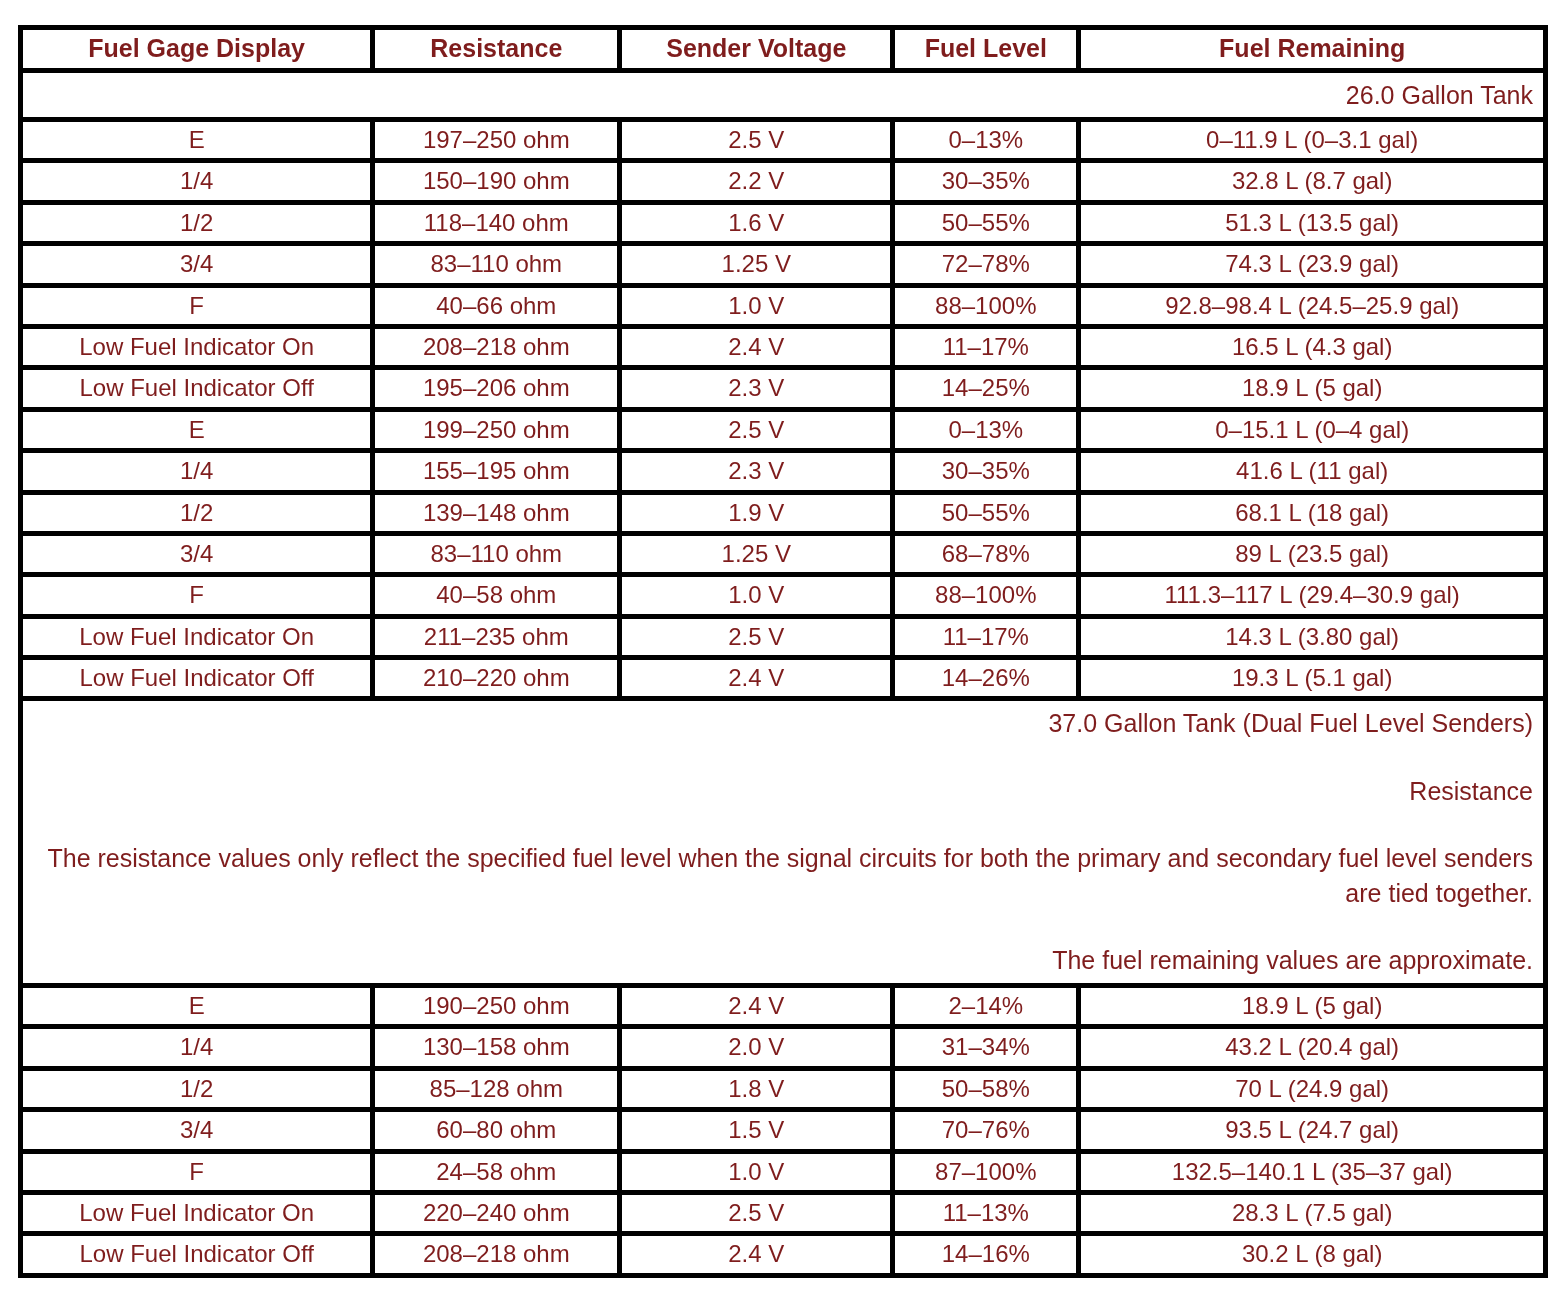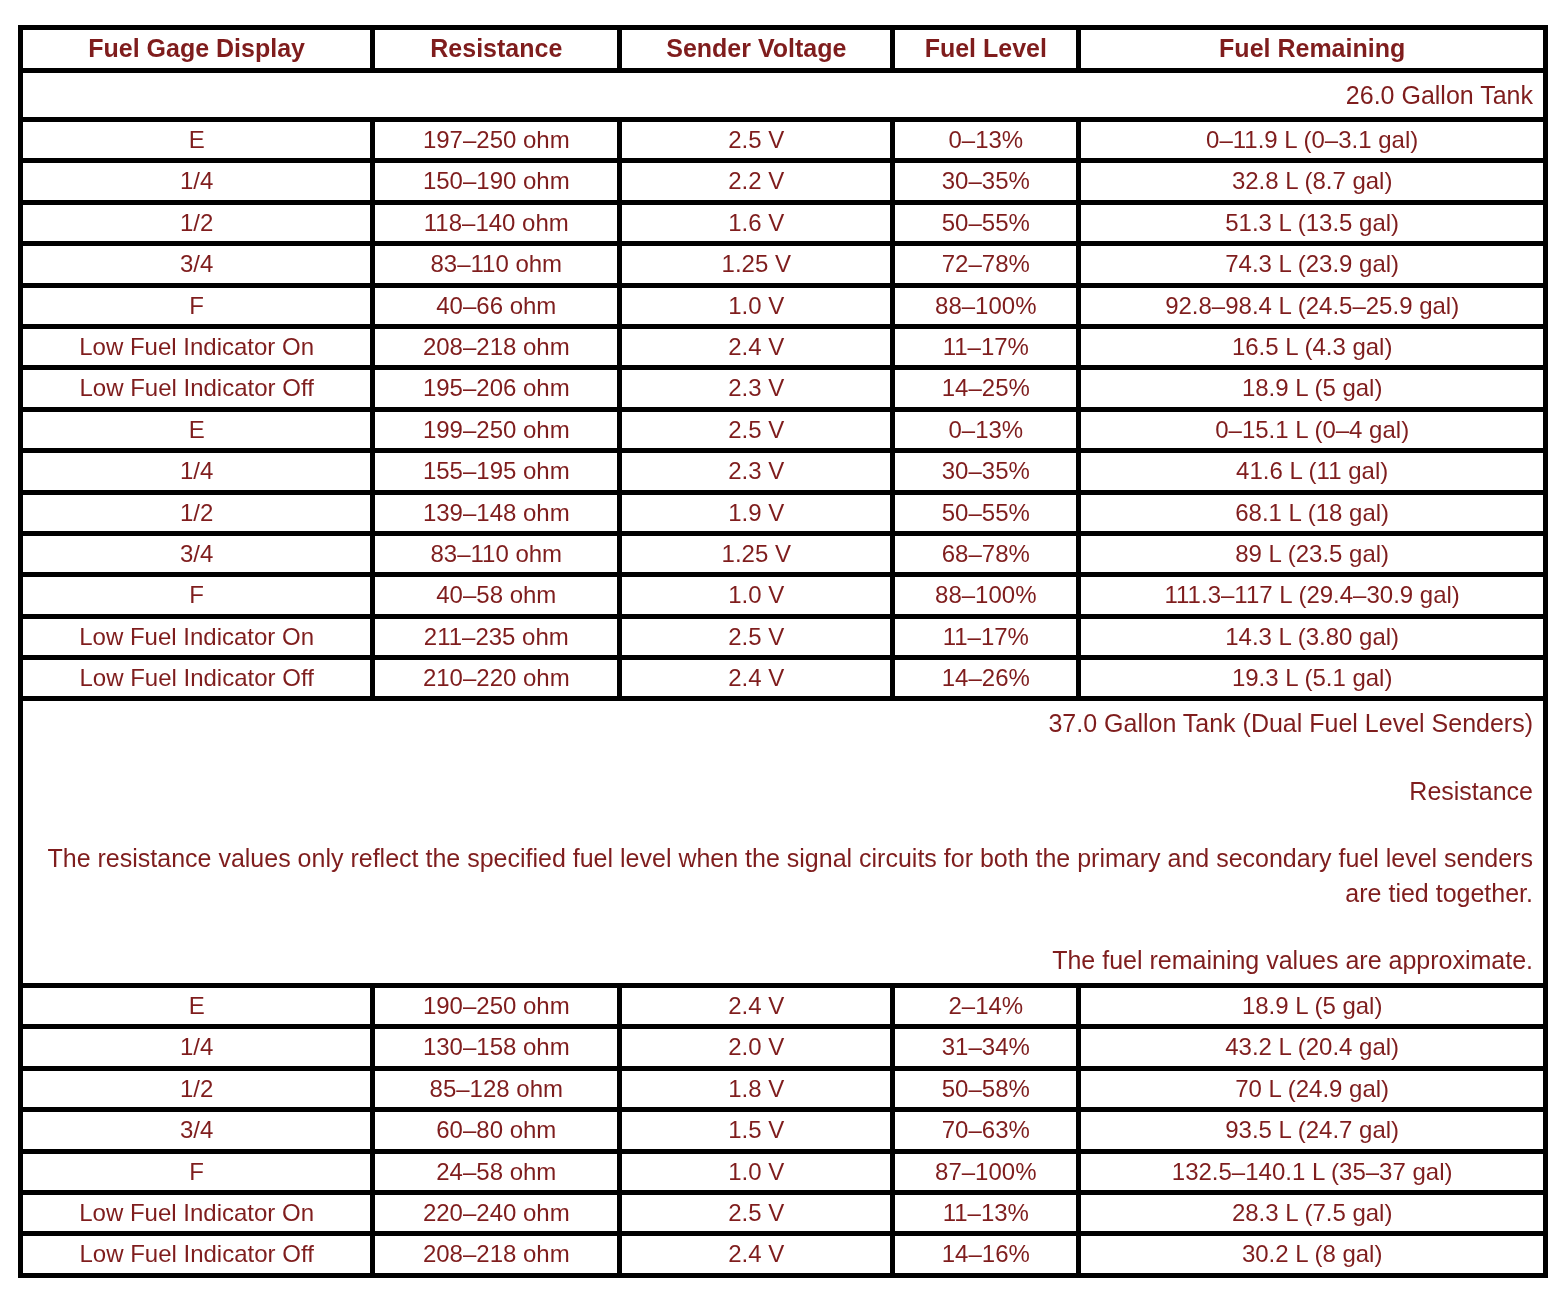--- a/index.html
+++ b/index.html
@@ -202,21 +202,21 @@
           <td>1/2</td>
           <td>85–128 ohm</td>
           <td>1.8 V</td>
           <td>50–58%</td>
           <td>70 L (24.9 gal)</td>
         </tr>
         <tr>
           <td>3/4</td>
           <td>60–80 ohm</td>
           <td>1.5 V</td>
-          <td>70–63%</td>
+          <td>70–76%</td>
           <td>93.5 L (24.7 gal)</td>
         </tr>
         <tr>
           <td>F</td>
           <td>24–58 ohm</td>
           <td>1.0 V</td>
           <td>87–100%</td>
           <td>132.5–140.1 L (35–37 gal)</td>
         </tr>
         <tr>

